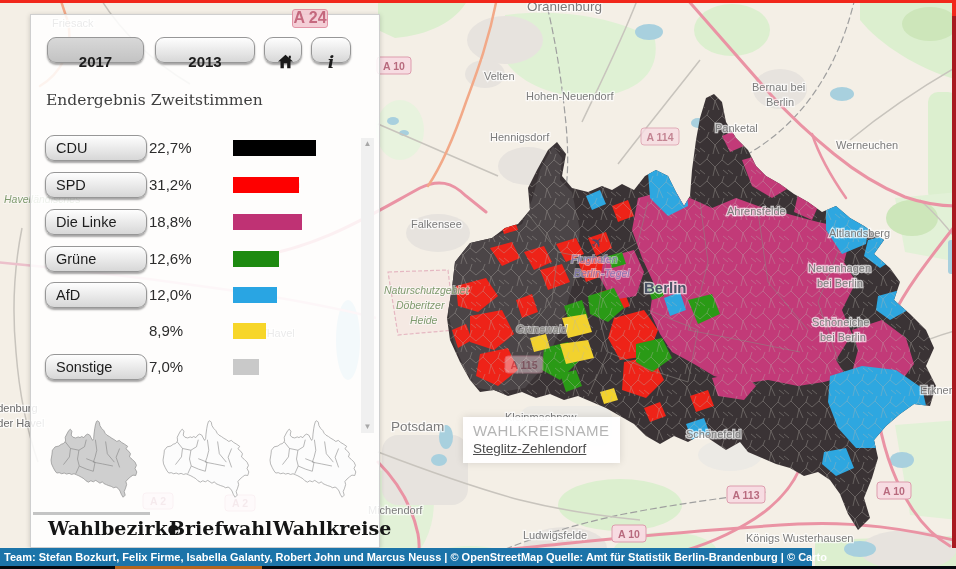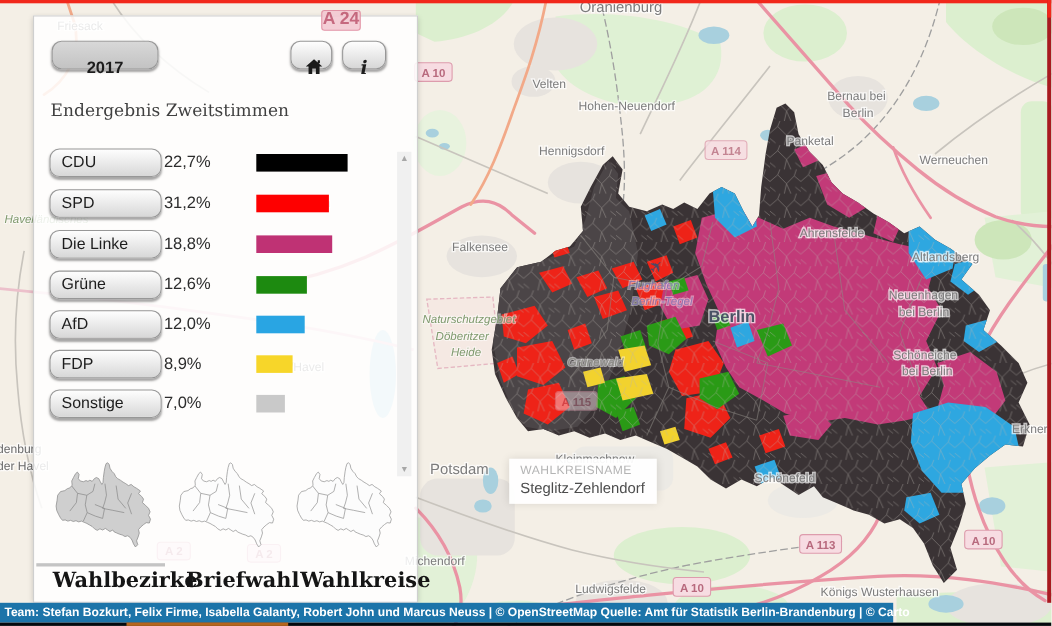--- a/index.html
+++ b/index.html
@@ -41,22 +41,22 @@
   .vscroll .arr{position:absolute;left:0;width:13px;height:12px;font-size:8px;line-height:12px;
                 color:#a7a7a7;text-align:center;cursor:pointer;}
   .arr.up{top:0;} .arr.dn{bottom:0;}
   .thumb{position:absolute;top:404px;width:100px;height:80px;cursor:pointer;}
   .views-underline{position:absolute;left:2px;top:497px;width:117px;height:3px;background:#c4c4c4;}
   .view-label{position:absolute;top:502px;font-family:"DejaVu Serif",serif;font-weight:bold;
               font-size:19px;color:#151515;}
   
   .tooltip{position:absolute;left:463px;top:417px;background:rgba(255,255,255,.94);
            padding:5px 11px 7px 10px;box-shadow:0 0 8px rgba(0,0,0,.12);z-index:15;}
-  .tt-label{font-size:11px;color:#b4b4b4;letter-spacing:.4px;white-space:nowrap;}
-  .tt-value{font-size:13.5px;color:#4c4c4c;margin-top:2px;white-space:nowrap;}
+  .tt-label{font-size:15px;color:#b4b4b4;letter-spacing:.4px;white-space:nowrap;}
+  .tt-value{font-size:13.5px;color:#4c4c4c;margin-top:2px;white-space:nowrap;text-decoration:underline;}
   
   .attr-bar{position:absolute;left:0;top:548px;width:812px;height:18px;background:#1c74a9;z-index:50;
             color:#fff;font-size:11px;font-weight:bold;line-height:18px;padding-left:4px;
             white-space:nowrap;box-sizing:border-box;}
   .bottom-strip{position:absolute;left:0;top:566px;width:956px;height:3px;background:#05090e;z-index:50;}
   .bottom-strip .seg{position:absolute;left:115px;top:0;width:147px;height:3px;background:#b5651d;}
   .badge-float{position:absolute;left:292px;top:9px;width:34px;height:17px;background:#f3c9d2;
                border:1px solid #e08a9e;border-radius:3px;color:#c05a72;font-size:16px;font-weight:bold;
                text-align:center;line-height:16px;z-index:25;opacity:.9;}
 </style>
@@ -321,20 +321,21 @@
   <div class="badge-float">A 24</div>
 
   <div class="tooltip">
     <div class="tt-label">WAHLKREISNAME</div>
     <div class="tt-value">Steglitz-Zehlendorf</div>
   </div>
 
   <div class="panel">
 
     <button class="btn sel" style="left:16px;top:22px;width:97px;">2017</button>
+    <button class="btn" style="left:124px;top:22px;width:100px;">2013</button>
     <button class="btn" style="left:233px;top:22px;width:38px;">
       <svg width="17" height="15" viewBox="0 0 20 18" style="vertical-align:-2px">
         <path d="M10,1 L19,9 L16,9 L16,17 L12,17 L12,11 L8,11 L8,17 L4,17 L4,9 L1,9 Z M14,2 h2.4 v3.5 h-2.4 Z" fill="#1a1a1a"></path>
       </svg>
     </button>
     <button class="btn" style="left:280px;top:22px;width:40px;font-family:'DejaVu Serif',serif;font-style:italic;font-size:17px;">i</button>
 
     <div class="panel-title">Endergebnis Zweitstimmen</div>
 
     <div class="prow" style="top:120px">
@@ -356,21 +357,20 @@
       <button class="pill">Grüne</button>
       <span class="pct">12,6%</span>
       <span class="bar" style="width: 46px; background-color: rgb(29, 138, 16);"></span>
     </div>
     <div class="prow" style="top:267px">
       <button class="pill">AfD</button>
       <span class="pct">12,0%</span>
       <span class="bar" style="width: 44px; background-color: rgb(41, 165, 227);"></span>
     </div>
     <div class="prow" style="top:303px">
-      <button class="pill">FDP</button>
       <span class="pct">8,9%</span>
       <span class="bar" style="width: 33px; background-color: rgb(247, 214, 41);"></span>
     </div>
     <div class="prow" style="top:339px">
       <button class="pill">Sonstige</button>
       <span class="pct">7,0%</span>
       <span class="bar" style="width: 26px; background-color: rgb(201, 201, 201);"></span>
     </div>
 
     <div class="vscroll">

